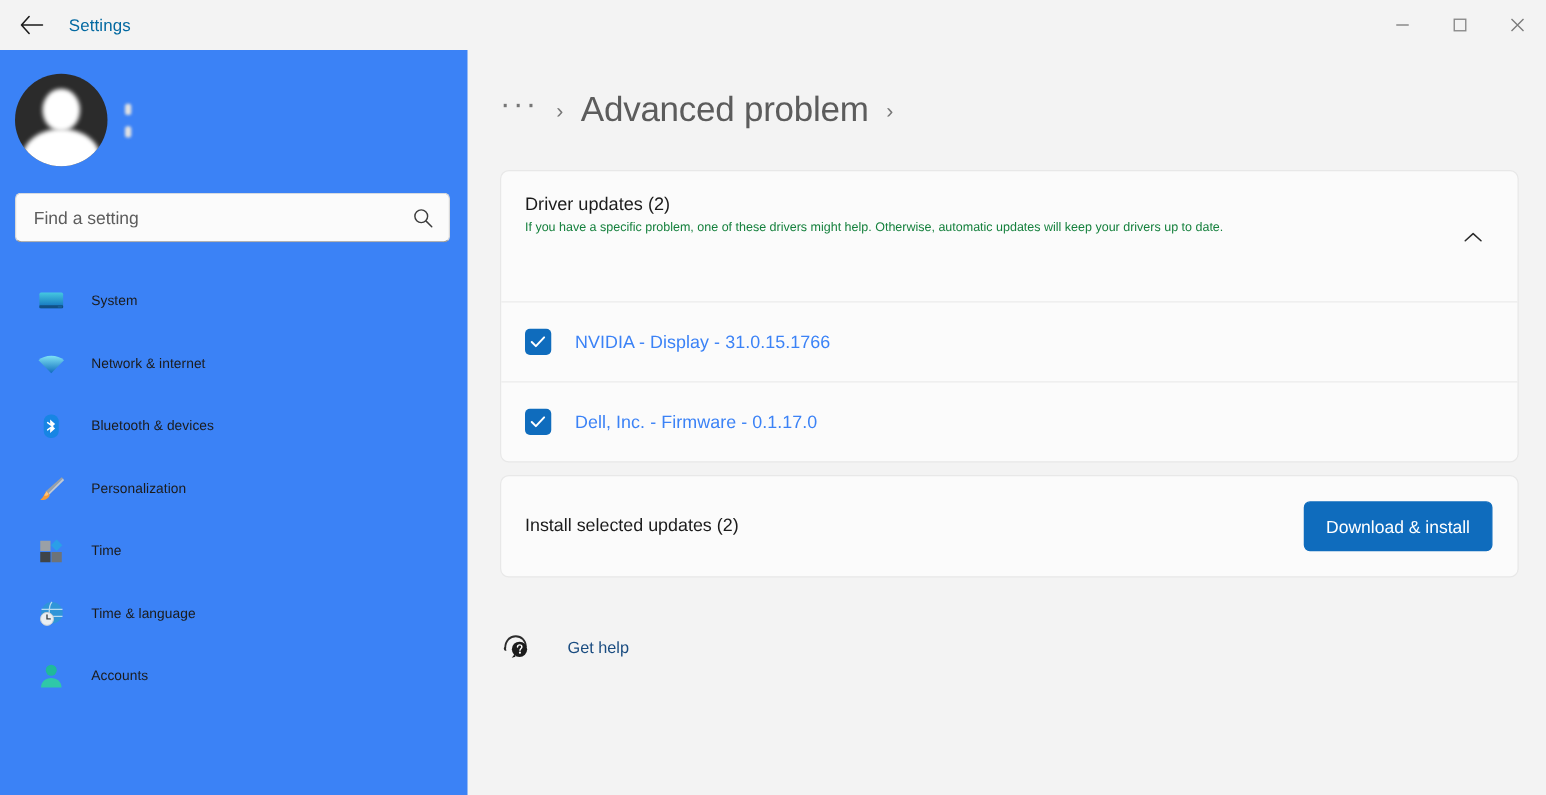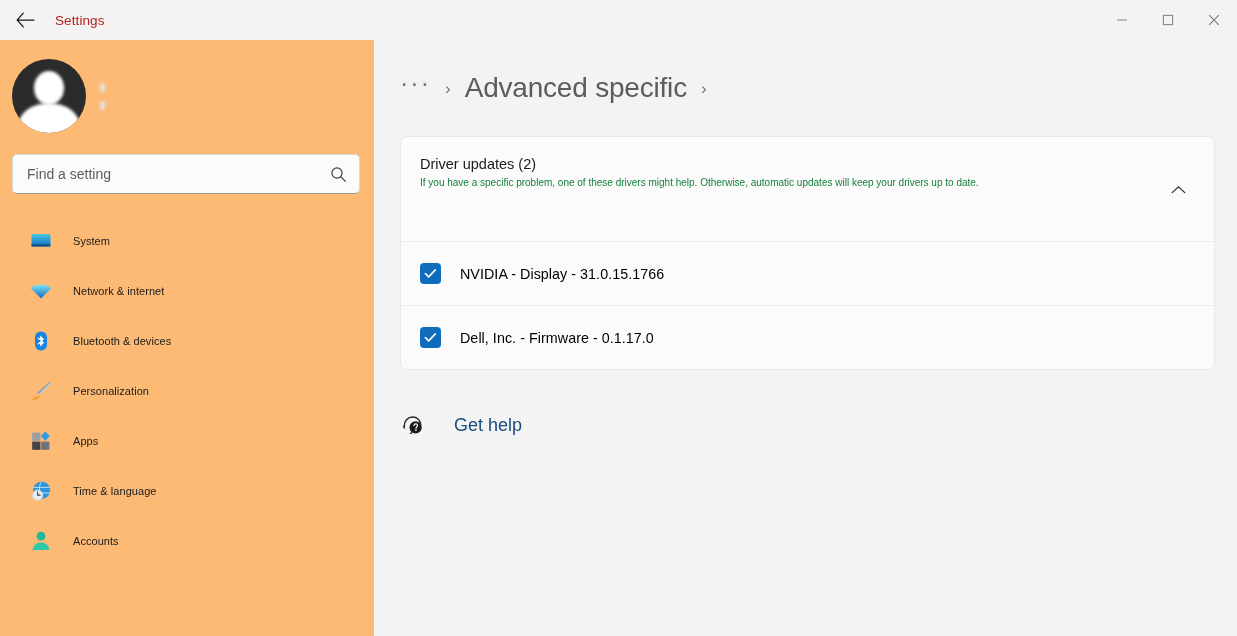--- a/index.html
+++ b/index.html
@@ -20,33 +20,33 @@
     background: #f3f3f3;
     position: relative;
   }
   .back-btn {
     width: 34px; height: 30px; margin-left: 8px;
     display: flex; align-items: center; justify-content: center;
     border-radius: 5px; cursor: default;
   }
   .back-btn svg { display: block; }
   .app-title {
-    font-size: 13.5px; color: #b91c1c; margin-left: 13px; letter-spacing: .1px;
+    font-size: 13.5px; color: #0369a1; margin-left: 13px; letter-spacing: .1px;
   }
   .wincontrols { position: absolute; right: 0; top: 0; height: 40px; display: flex; }
   .wc { width: 46px; height: 40px; display: flex; align-items: center; justify-content: center; }
   .wc svg { display: block; }
 
   
   .body { flex: 1 1 auto; display: flex; min-height: 0; }
 
   
   .sidebar {
     width: 374px; flex: 0 0 374px;
-    background: #fdba74;
+    background: #3b82f6;
     padding-top: 16px;
     overflow: hidden;
   }
   .account {
     display: flex; align-items: center;
     padding: 0 0 0 12px; height: 80px;
   }
   .avatar {
     width: 74px; height: 74px; border-radius: 50%;
     background: #2b2b2b; position: relative; overflow: hidden;
@@ -137,39 +137,39 @@
   .drvrow {
     display: flex; align-items: center;
     height: 63px; padding-left: 19px;
   }
   .cbx {
     width: 21px; height: 21px; flex: 0 0 21px; border-radius: 4px;
     background: #0f6cbd; display: flex; align-items: center; justify-content: center;
     margin-right: 19px;
   }
   .cbx svg { display: block; }
-  .drvname { font-size: 14.3px; color: #000000; letter-spacing: .05px; }
+  .drvname { font-size: 14.3px; color: #3b82f6; letter-spacing: .05px; }
 
   .installcard {
     display: flex; align-items: center; justify-content: space-between;
     height: 82px; padding: 0 20px 0 19px; margin-top: 10px;
   }
   .install-label { font-size: 14.3px; color: #1b1b1b; }
   .btn-primary {
     background: #0f6cbd; color: #fff; border: 1px solid #0f6cbd;
     border-radius: 5px; height: 40px; padding: 0 17px;
     font-family: "Liberation Sans", sans-serif; font-size: 14px;
     display: flex; align-items: center; cursor: default;
   }
 
   .gethelp {
     display: flex; align-items: center; margin-top: 42px; padding-left: 0;
   }
   .gethelp-icon { width: 26px; height: 26px; margin-right: 28px; display: flex; align-items: center; justify-content: center; }
-  .gethelp-label { font-size: 18px; color: #1a4c80; }
+  .gethelp-label { font-size: 13px; color: #1a4c80; }
 </style>
 </head>
 <body>
 
 <div id="app">
 
   <div class="titlebar">
     <div class="back-btn">
       <svg width="19" height="16" viewBox="0 0 19 16">
         <path d="M7.3 1.2 L1.2 8 L7.3 14.8 M1.4 8 H18" stroke="#1b1b1b" stroke-width="1.25" fill="none" stroke-linecap="round" stroke-linejoin="round"></path>
@@ -281,21 +281,21 @@
 
         <div class="navitem">
           <span class="navicon">
             <svg width="24" height="24" viewBox="0 0 24 24">
               <rect x="3.2" y="3.6" width="8.2" height="8.2" fill="#9aa0a6"></rect>
               <rect x="3.2" y="12.6" width="8.2" height="8.2" fill="#3f4448"></rect>
               <rect x="12.2" y="12.6" width="8.2" height="8.2" fill="#6d7378"></rect>
               <path d="M16.3 2.6 L20.9 7.2 L16.3 11.8 L11.7 7.2 Z" fill="#2a9fe8"></path>
             </svg>
           </span>
-          <span class="navlabel">Apps</span>
+          <span class="navlabel">Time</span>
         </div>
 
         <div class="navitem">
           <span class="navicon">
             <svg width="24" height="24" viewBox="0 0 24 24">
               <circle cx="12.6" cy="11.2" r="8.6" fill="#2f95d8"></circle>
               <path d="M12.6 2.6 C9.6 5.2 9.6 17.2 12.6 19.8 M4.2 8.4 H21 M4.2 14 H21" stroke="#cfe8f7" stroke-width="1" fill="none" opacity=".85"></path>
               <circle cx="8.6" cy="16.1" r="5.2" fill="#e9eef2" stroke="#c3ccd3" stroke-width="0.8"></circle>
               <path d="M8.6 12.9 V16.1 H11.2" stroke="#3b4348" stroke-width="1.1" fill="none" stroke-linecap="round"></path>
             </svg>
@@ -315,21 +315,21 @@
 
 
       </div>
     </div>
 
     <div class="content">
 
       <div class="breadcrumb">
         <span class="crumb-dots">···</span>
         <span class="crumb-sep">›</span>
-        <span class="crumb-link">Advanced specific</span>
+        <span class="crumb-link">Advanced problem</span>
         <span class="crumb-sep">›</span>
       </div>
 
       <div class="card group">
 
         <div class="drvhead">
           <div class="drvhead-text">
             <div class="drvhead-title">Driver updates (2)</div>
             <div class="drvhead-desc">If you have a specific problem, one of these drivers might help. Otherwise, automatic updates will keep your drivers up to date.</div>
           </div>
@@ -357,20 +357,24 @@
           <span class="cbx">
             <svg width="13" height="11" viewBox="0 0 13 11">
               <path d="M1.4 5.6 L4.7 8.9 L11.3 1.9" stroke="#ffffff" stroke-width="1.6" fill="none" stroke-linecap="round" stroke-linejoin="round"></path>
             </svg>
           </span>
           <span class="drvname">Dell, Inc. - Firmware - 0.1.17.0</span>
         </div>
 
       </div>
 
+      <div class="card installcard">
+        <span class="install-label">Install selected updates (2)</span>
+        <button class="btn-primary">Download &amp; install</button>
+      </div>
 
       <div class="gethelp">
         <span class="gethelp-icon">
           <svg width="24" height="24" viewBox="0 0 24 24">
             <path d="M3.2 13.4 C3.2 7.6 7.0 4.0 11.6 4.0 C16.2 4.0 19.6 7.4 19.6 12.0" stroke="#2b2b2b" stroke-width="1.5" fill="none" stroke-linecap="round"></path>
             <path d="M3.2 12.6 C2.2 12.6 1.8 13.6 2.2 14.6 C2.6 15.6 3.6 16.0 4.2 15.4 Z" fill="#2b2b2b"></path>
             <circle cx="14.6" cy="14.4" r="6.1" fill="#1b1b1b"></circle>
             <path d="M13.0 12.6 C13.0 11.5 13.9 10.9 14.8 10.9 C15.8 10.9 16.5 11.6 16.5 12.5 C16.5 13.6 15.0 13.9 15.0 15.2" stroke="#ffffff" stroke-width="1.15" fill="none" stroke-linecap="round"></path>
             <circle cx="14.95" cy="17.1" r="0.85" fill="#ffffff"></circle>
             <path d="M10.6 18.4 L8.4 21.2 L11.4 20.4 Z" fill="#1b1b1b"></path>

